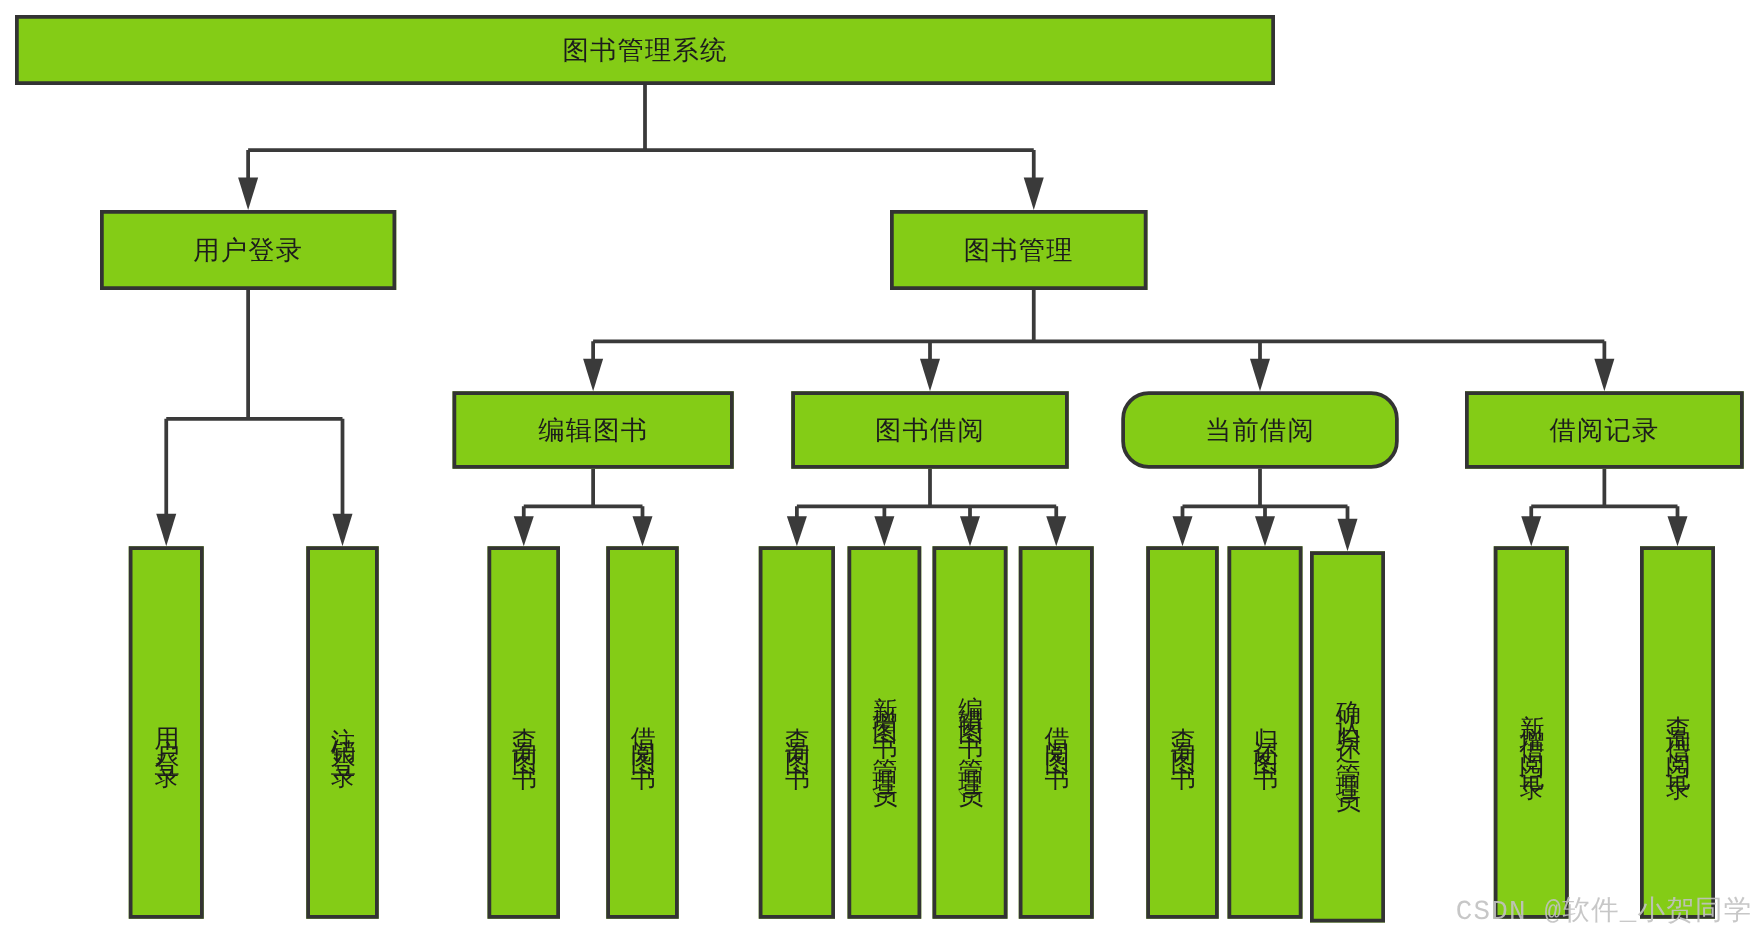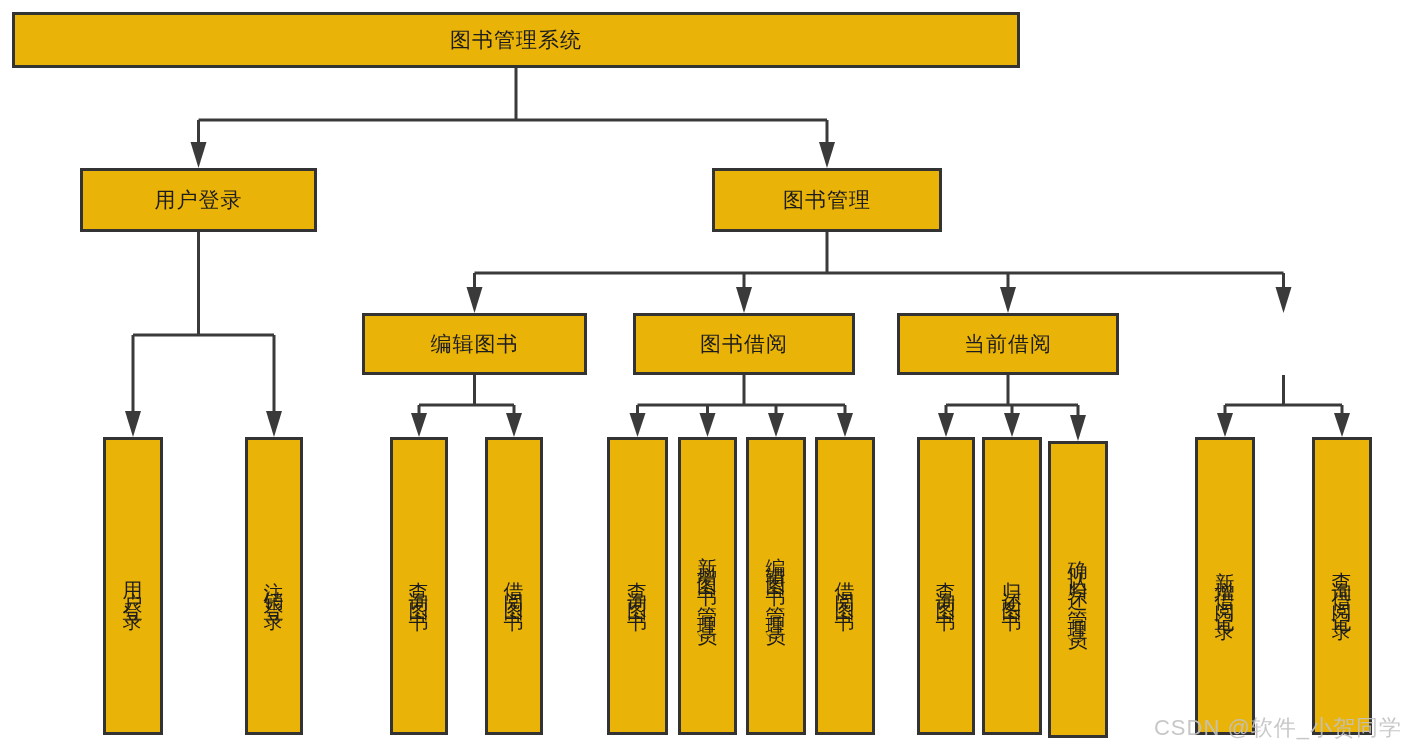--- a/index.html
+++ b/index.html
@@ -18,21 +18,21 @@
   #edge-layer {
     position: absolute;
     left: 0;
     top: 0;
     z-index: 1;
   }
   .node {
     position: absolute;
     box-sizing: border-box;
     border: 3px solid #333333;
-    background: #eab308;
+    background: #84cc16;
     color: #1c1c1c;
     display: flex;
     align-items: center;
     justify-content: center;
     z-index: 2;
     text-align: center;
   }
   .node.h {
     font-size: 21px;
     letter-spacing: 1px;
@@ -50,20 +50,21 @@
   .watermark {
     position: absolute;
     right: 3px;
     bottom: 4px;
     font-size: 22px;
     color: #c2c2c2;
     letter-spacing: 1px;
     z-index: 5;
     opacity: 0.9;
     white-space: nowrap;
+    font-family: Liberation Mono, monospace;
   }
 </style>
 </head>
 <body>
 
 <div id="canvas">
   <svg id="edge-layer" width="1405" height="747" viewBox="0 0 1405 747" xmlns="http://www.w3.org/2000/svg">
       <path d="M516 68 V120 M198.5 120 H827 M198.5 120 V144 M827 120 V144 M198.5 232 V335 M133 335 H274 M133 335 V413 M274 335 V413 M827 232 V273 M474.5 273 H1283.5 M474.5 273 V289 M744 273 V289 M1008 273 V289 M1283.5 273 V289 M474.5 375 V405 M419 405 H514 M419 405 V415 M514 405 V415 M744 375 V405 M637.5 405 H845 M637.5 405 V415 M707.5 405 V415 M776 405 V415 M845 405 V415 M1008 375 V405 M946 405 H1078 M946 405 V415 M1012 405 V415 M1078 405 V417 M1283.5 375 V405 M1225 405 H1342 M1225 405 V415 M1342 405 V415" fill="none" stroke="#3a3a3a" stroke-width="3"></path>
       <polygon points="190.5,142 206.5,142 198.5,168" fill="#3a3a3a"></polygon>
       <polygon points="819,142 835,142 827,168" fill="#3a3a3a"></polygon>
@@ -85,31 +86,34 @@
       <polygon points="1217,413 1233,413 1225,437" fill="#3a3a3a"></polygon>
       <polygon points="1334,413 1350,413 1342,437" fill="#3a3a3a"></polygon>
     </svg>
   <div class="watermark">CSDN @软件_小贺同学</div>
 <div class="node h" style="left: 12px; top: 12px; width: 1008px; height: 56px; border-color: rgb(51, 51, 51); color: rgb(28, 28, 28);">
       <span class="lbl">图书管理系统</span>
     </div>
     <div class="node h" style="left: 80px; top: 168px; width: 237px; height: 64px; border-color: rgb(51, 51, 51); color: rgb(28, 28, 28);">
       <span class="lbl">用户登录</span>
     </div>
-    <div class="node h" style="left: 712px; top: 168px; width: 230px; height: 64px; border-color: rgb(51, 51, 51); color: rgb(28, 28, 28);">
+    <div class="node h" style="left: 712px; top: 168px; width: 206px; height: 64px; border-color: rgb(51, 51, 51); color: rgb(28, 28, 28);">
       <span class="lbl">图书管理</span>
     </div>
     <div class="node h" style="left: 362px; top: 313px; width: 225px; height: 62px; border-color: rgb(51, 51, 51); color: rgb(28, 28, 28);">
       <span class="lbl">编辑图书</span>
     </div>
     <div class="node h" style="left: 633px; top: 313px; width: 222px; height: 62px; border-color: rgb(51, 51, 51); color: rgb(28, 28, 28); text-align: right;">
       <span class="lbl">图书借阅</span>
     </div>
-    <div class="node h" style="left: 897px; top: 313px; width: 222px; height: 62px; border-color: rgb(51, 51, 51); color: rgb(28, 28, 28);">
+    <div class="node h" style="left: 897px; top: 313px; width: 222px; height: 62px; border-color: rgb(51, 51, 51); color: rgb(28, 28, 28); border-radius: 22px;">
       <span class="lbl">当前借阅</span>
+    </div>
+    <div class="node h" style="left: 1172px; top: 313px; width: 223px; height: 62px; border-color: rgb(51, 51, 51); color: rgb(28, 28, 28);">
+      <span class="lbl">借阅记录</span>
     </div>
     <div class="node v" style="left: 103px; top: 437px; width: 60px; height: 298px; border-color: rgb(51, 51, 51); color: rgb(28, 28, 28);">
       <span class="lbl">用户登录</span>
     </div>
     <div class="node v" style="left: 245px; top: 437px; width: 58px; height: 298px; border-color: rgb(51, 51, 51); color: rgb(28, 28, 28);">
       <span class="lbl">注销登录</span>
     </div>
     <div class="node v" style="left: 390px; top: 437px; width: 58px; height: 298px; border-color: rgb(51, 51, 51); color: rgb(28, 28, 28);">
       <span class="lbl">查询图书</span>
     </div>

